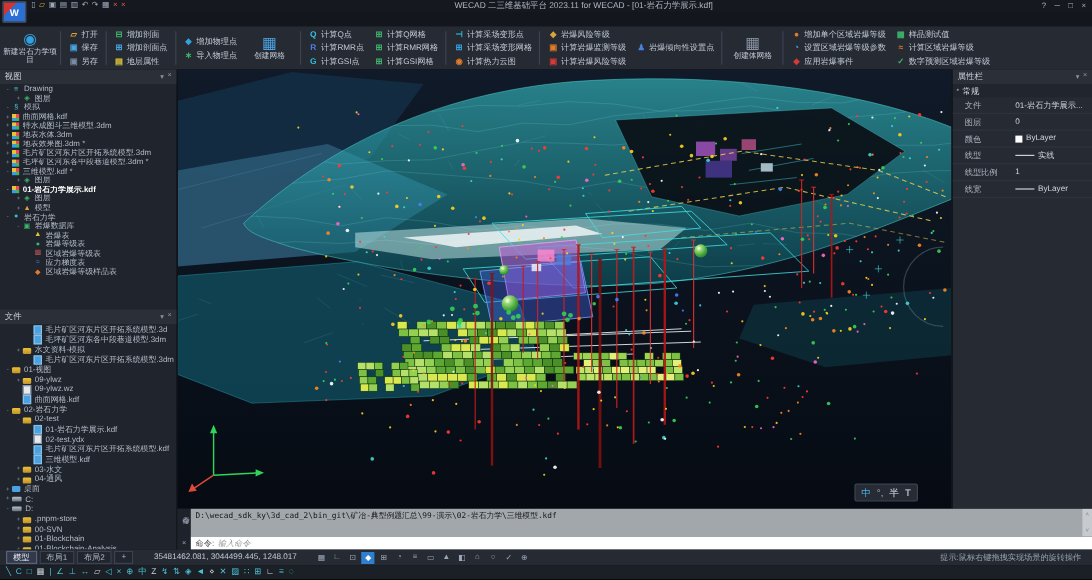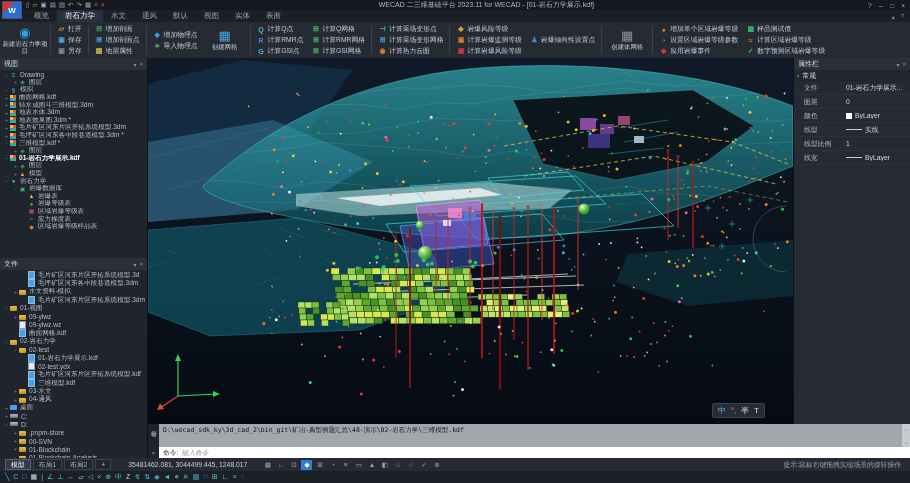--- a/index.html
+++ b/index.html
@@ -95,34 +95,20 @@
       </div>
     <div class="tbar-title">WECAD 二三维基础平台 2023.11 for WECAD - [01-岩石力学展示.kdf]</div>
     <div class="winbtns">
         <span>?</span>
         <span>─</span>
         <span>□</span>
         <span>×</span>
       </div>
   </div>
 
-  <div class="tabbar">
-      <div class="tab">概览</div>
-      <div class="tab active">岩石力学</div>
-      <div class="tab">水文</div>
-      <div class="tab">通风</div>
-      <div class="tab">默认</div>
-      <div class="tab">视图</div>
-      <div class="tab">实体</div>
-      <div class="tab">表面</div>
-      <div class="tabbar-right">
-        <span>▴</span>
-        <span>?</span>
-      </div>
-    </div>
 
   <div class="ribbon">
       <div class="rbn-big">
         <div class="bg-ic" style="color: rgb(53, 160, 224);">◉</div>
         <div>新建岩石力学项目</div>
       </div>
       <div class="rbn-sep"></div>
       <div class="rbn-col">
         <div class="rbn-item">
           <span class="g" style="color: rgb(217, 163, 59);">▱</span>
@@ -1380,21 +1366,21 @@
     <div class="cmd-tab">
       <span>命令行</span>
       <span>×</span>
     </div>
     <div class="cmd-body">
       <div class="cmd-hist" id="cmd-hist">
         <div class="cmd-scroll">
             <span>˄</span>
             <span>˅</span>
           </div>
-      <div>D:\wecad_sdk_ky\3d_cad_2\bin_git\矿冶-典型例题汇总\48-演示\02-岩石力学\三维模型.kdf</div>
+      <div>D:\wecad_sdk_ky\3d_cad_2\bin_git\矿冶-典型例题汇总\99-演示\02-岩石力学\三维模型.kdf</div>
         </div>
       <div class="cmd-input">
         <span>命令:</span>
         <span class="ph">输入命令</span>
       </div>
     </div>
   </div>
 
   <div class="statusbar">
     <div class="sb-icons" id="sb-tabs" style="margin-left:0;gap:2px;">

